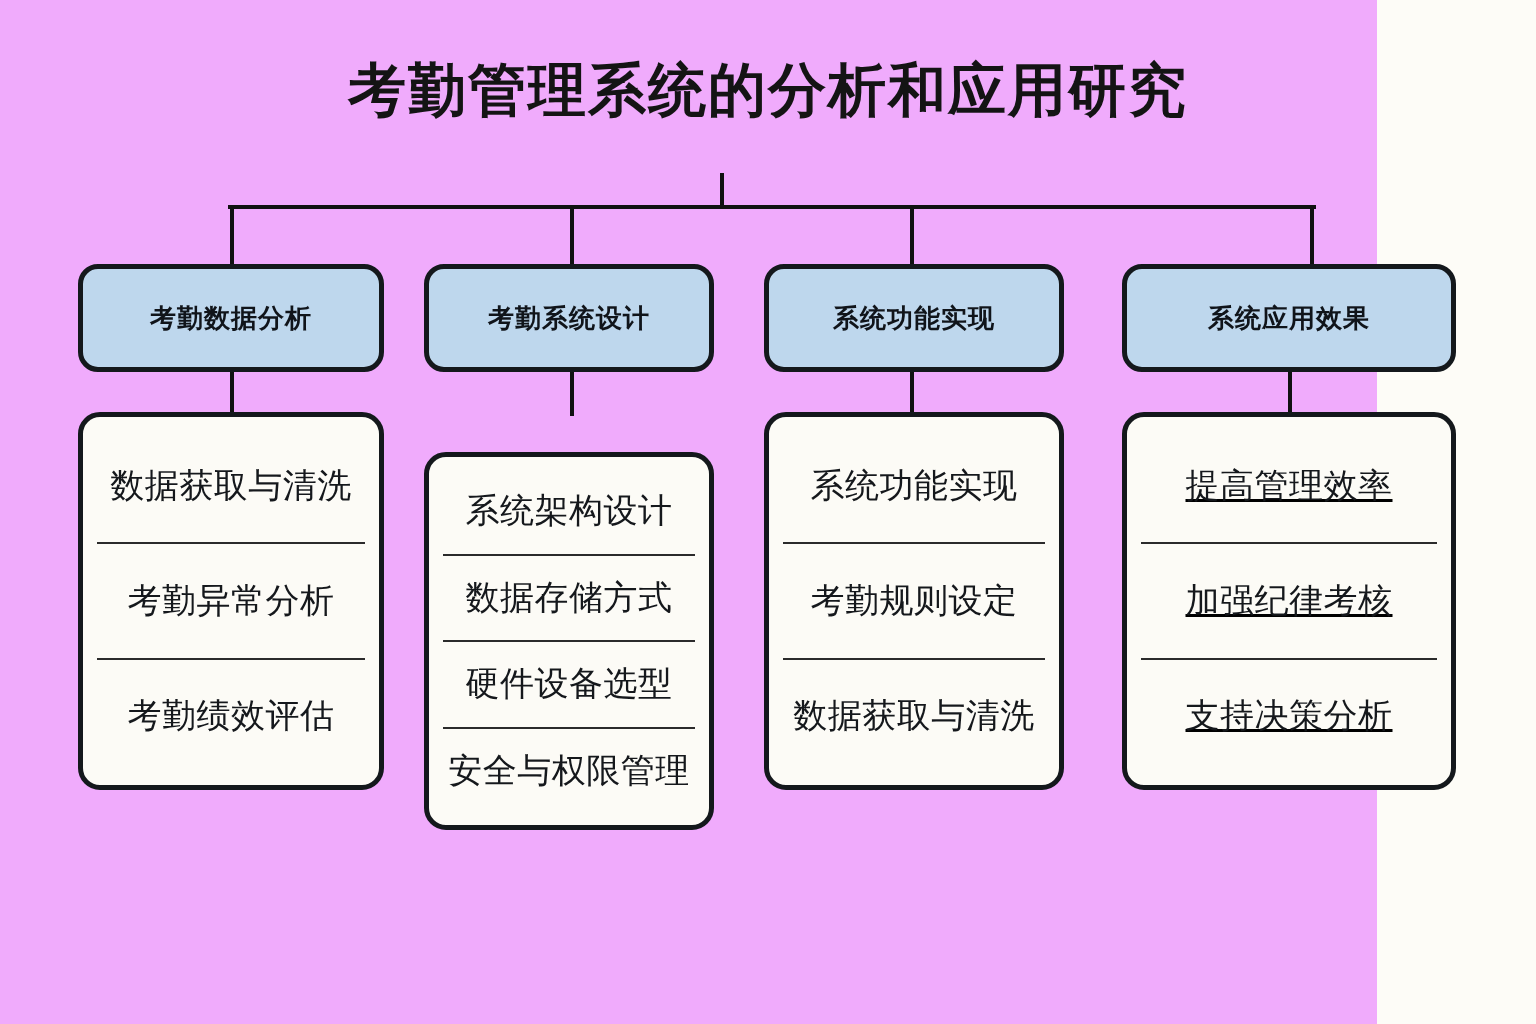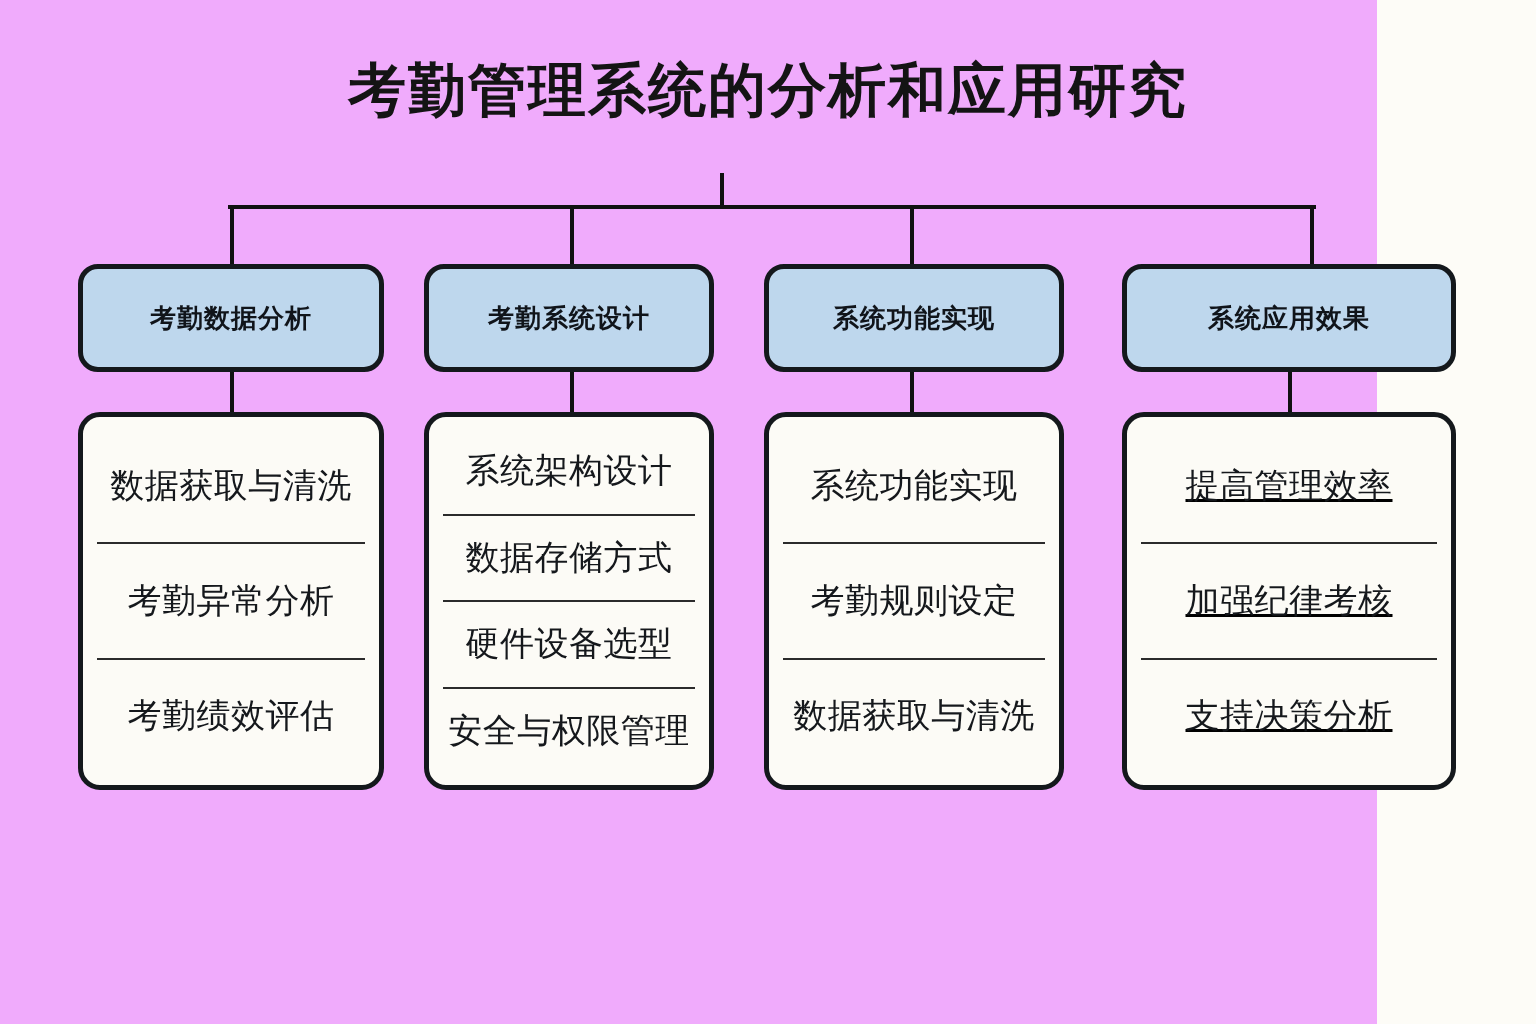--- a/index.html
+++ b/index.html
@@ -141,21 +141,21 @@
       <div class="list-item">数据获取与清洗</div>
       <div class="list-item">考勤异常分析</div>
       <div class="list-item">考勤绩效评估</div>
     </div>
   </div>
 
   <div class="column" style="left:424px; width:290px;">
     <div class="head-box" style="width:290px;">
       <span class="head-label">考勤系统设计</span>
     </div>
-    <div class="list-card" style="width:290px;">
+    <div class="list-card" style="width:290px;margin-top:40px;">
       <div class="list-item">系统架构设计</div>
       <div class="list-item">数据存储方式</div>
       <div class="list-item">硬件设备选型</div>
       <div class="list-item">安全与权限管理</div>
     </div>
   </div>
 
   <div class="column" style="left:764px; width:300px;">
     <div class="head-box" style="width:300px;align-items:center;">
       <span class="head-label">系统功能实现</span>

